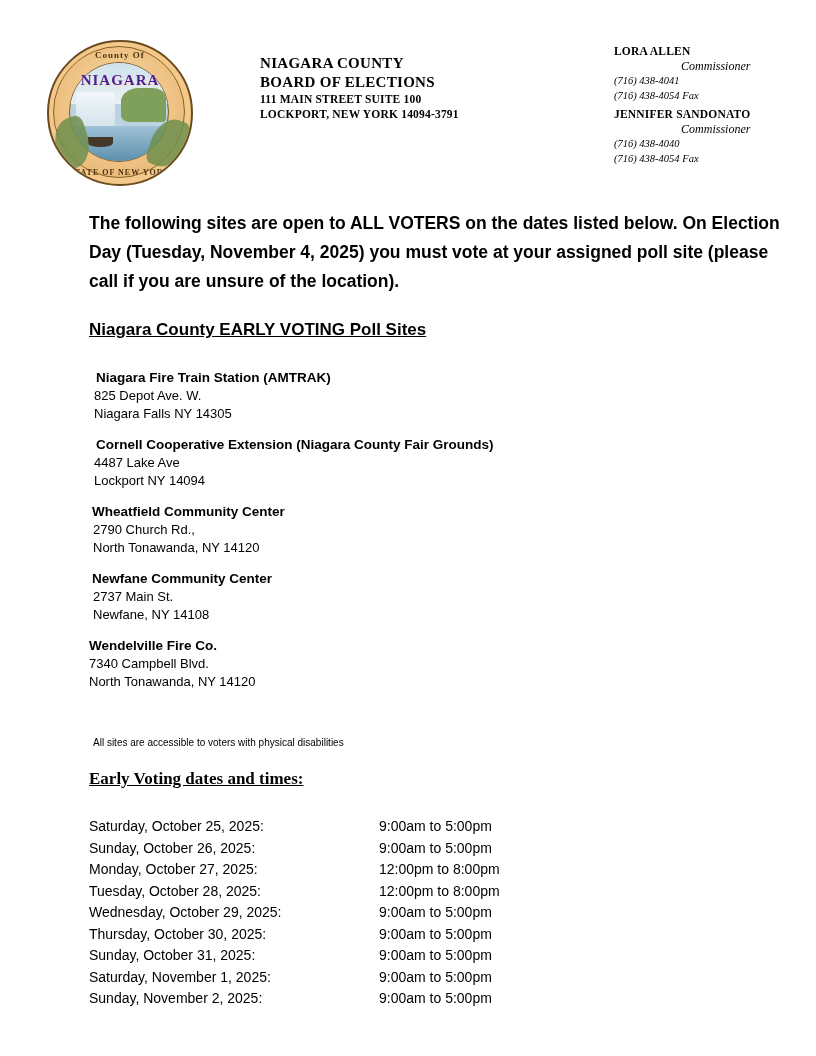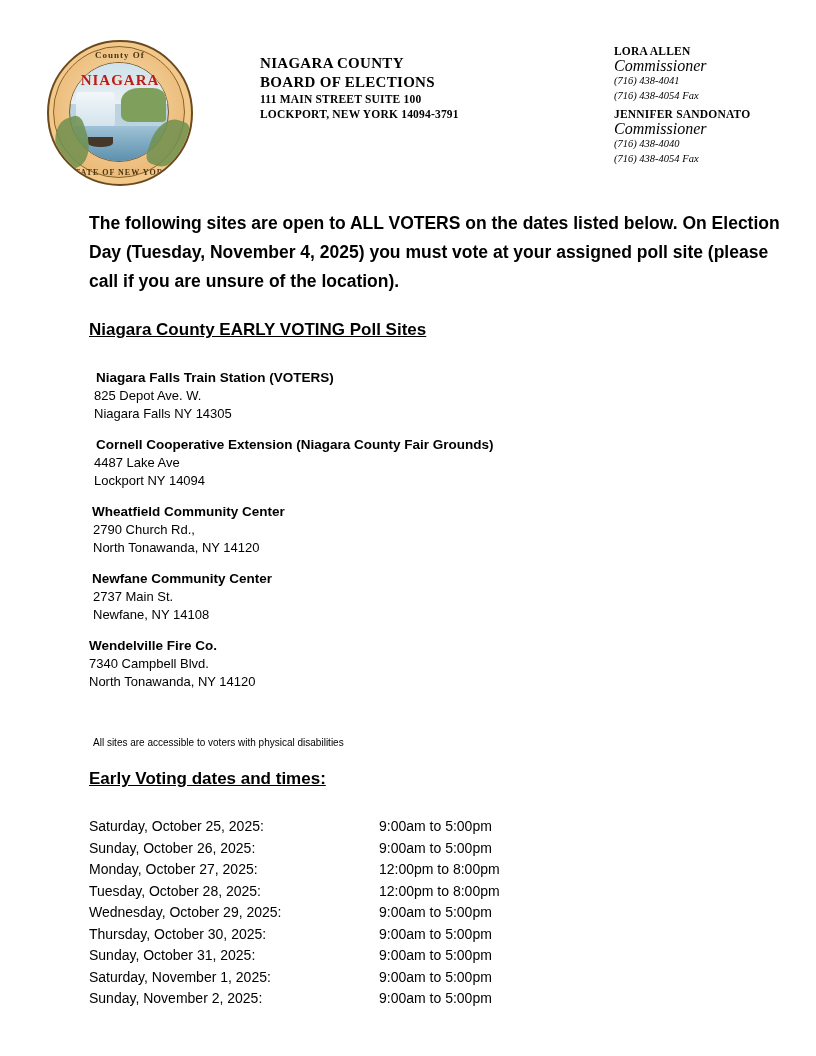--- a/index.html
+++ b/index.html
@@ -88,21 +88,21 @@
   .seal .topText { top: 8px; font-size: 9px; }
   .seal .botText { bottom: 7px; font-size: 8px; }
   .seal .nia {
     position: absolute;
     left: 0; width: 100%;
     top: 30px;
     text-align: center;
     font-family: "Liberation Serif", serif;
     font-weight: bold;
     font-size: 15px;
-    color: #b91c1c;
+    color: #4c1d95;
     letter-spacing: 1px;
     text-shadow: 0 1px 0 #f7e3c0;
   }
   .seal .leaves-l, .seal .leaves-r {
     position: absolute;
     bottom: 16px;
     width: 34px; height: 50px;
     background: #6f8f4d;
     border-radius: 60% 20% 60% 20%;
     opacity: 0.85;
@@ -136,22 +136,23 @@
     font-family: "Liberation Serif", serif;
   }
   .comm-name {
     font-weight: bold;
     font-size: 11.5px;
     line-height: 15px;
     letter-spacing: 0.2px;
   }
   .comm-title {
     font-style: italic;
-    font-size: 16px;
+    font-size: 12px;
     line-height: 14px;
+    text-align: right;
   }
   .comm-phone {
     font-style: italic;
     font-size: 10.5px;
     line-height: 15px;
   }
   .comm-group { margin-bottom: 2px; margin-left: 36px; }
   .comm-group.second { margin-top: 4px; }
 
   
@@ -165,21 +166,21 @@
     line-height: 29px;
   }
 
   .section-heading {
     position: absolute;
     font-size: 17px;
     font-weight: bold;
     text-decoration: underline;
   }
   .heading-polls { left: 89px; top: 320px; }
-  .heading-dates { left: 89px; top: 769px; }
+  .heading-dates { left: 89px; top: 769px; font-family: Liberation Serif, serif; }
 
   .sites {
     position: absolute;
     left: 89px;
     top: 368px;
     width: 620px;
   }
   .site {
     margin-bottom: 12px;
   }
@@ -268,21 +269,21 @@
   </div>
 
 </div>
 
 <div class="intro">The following sites are open to ALL VOTERS on the dates listed below. On Election Day (Tuesday, November 4, 2025) you must vote at your assigned poll site (please call if you are unsure of the location).</div>
 
 <div class="section-heading heading-polls">Niagara County EARLY VOTING Poll Sites </div>
 
 <div class="sites">
   <div class="site indent1">
-    <div class="site-name">Niagara Falls Train Station (VOTERS)</div>
+    <div class="site-name">Niagara Fire Train Station (AMTRAK)</div>
     <div class="site-addr">825 Depot Ave. W.</div>
     <div class="site-addr">Niagara Falls NY 14305</div>
   </div>
   <div class="site indent1">
     <div class="site-name">Cornell Cooperative Extension (Niagara County Fair Grounds)</div>
     <div class="site-addr">4487 Lake Ave</div>
     <div class="site-addr">Lockport NY 14094</div>
   </div>
   <div class="site nudge">
     <div class="site-name">Wheatfield Community Center</div>

